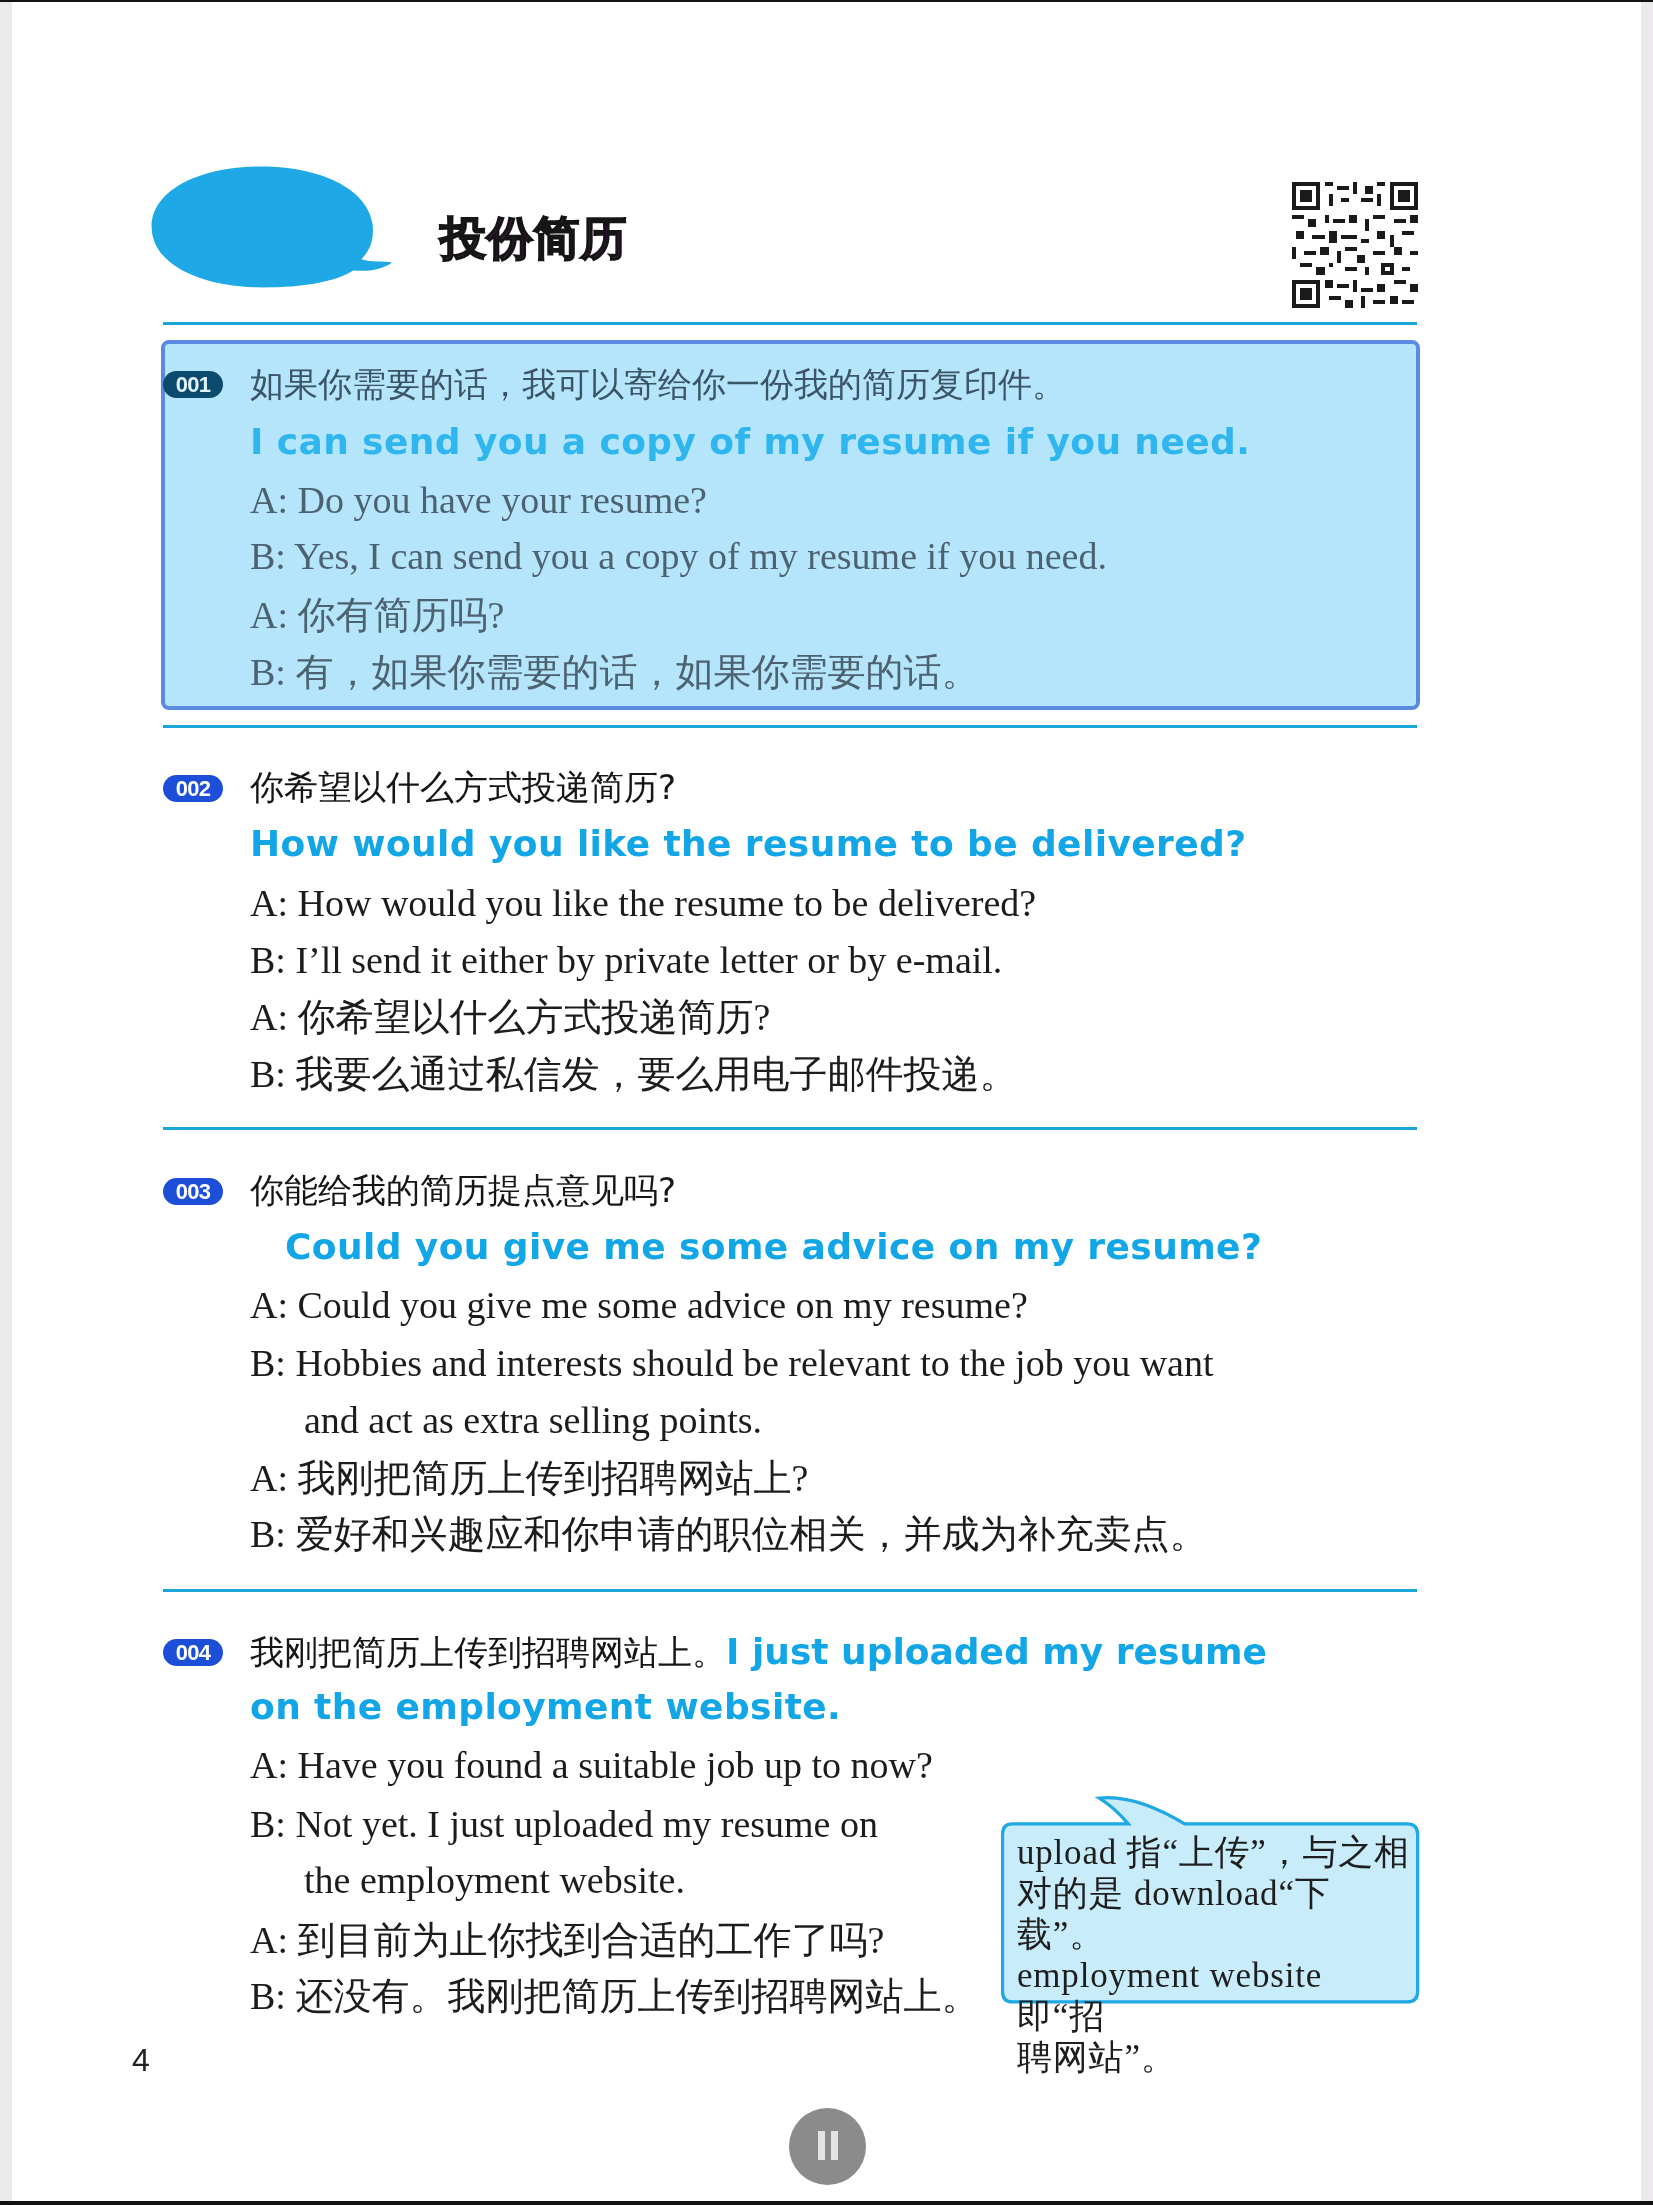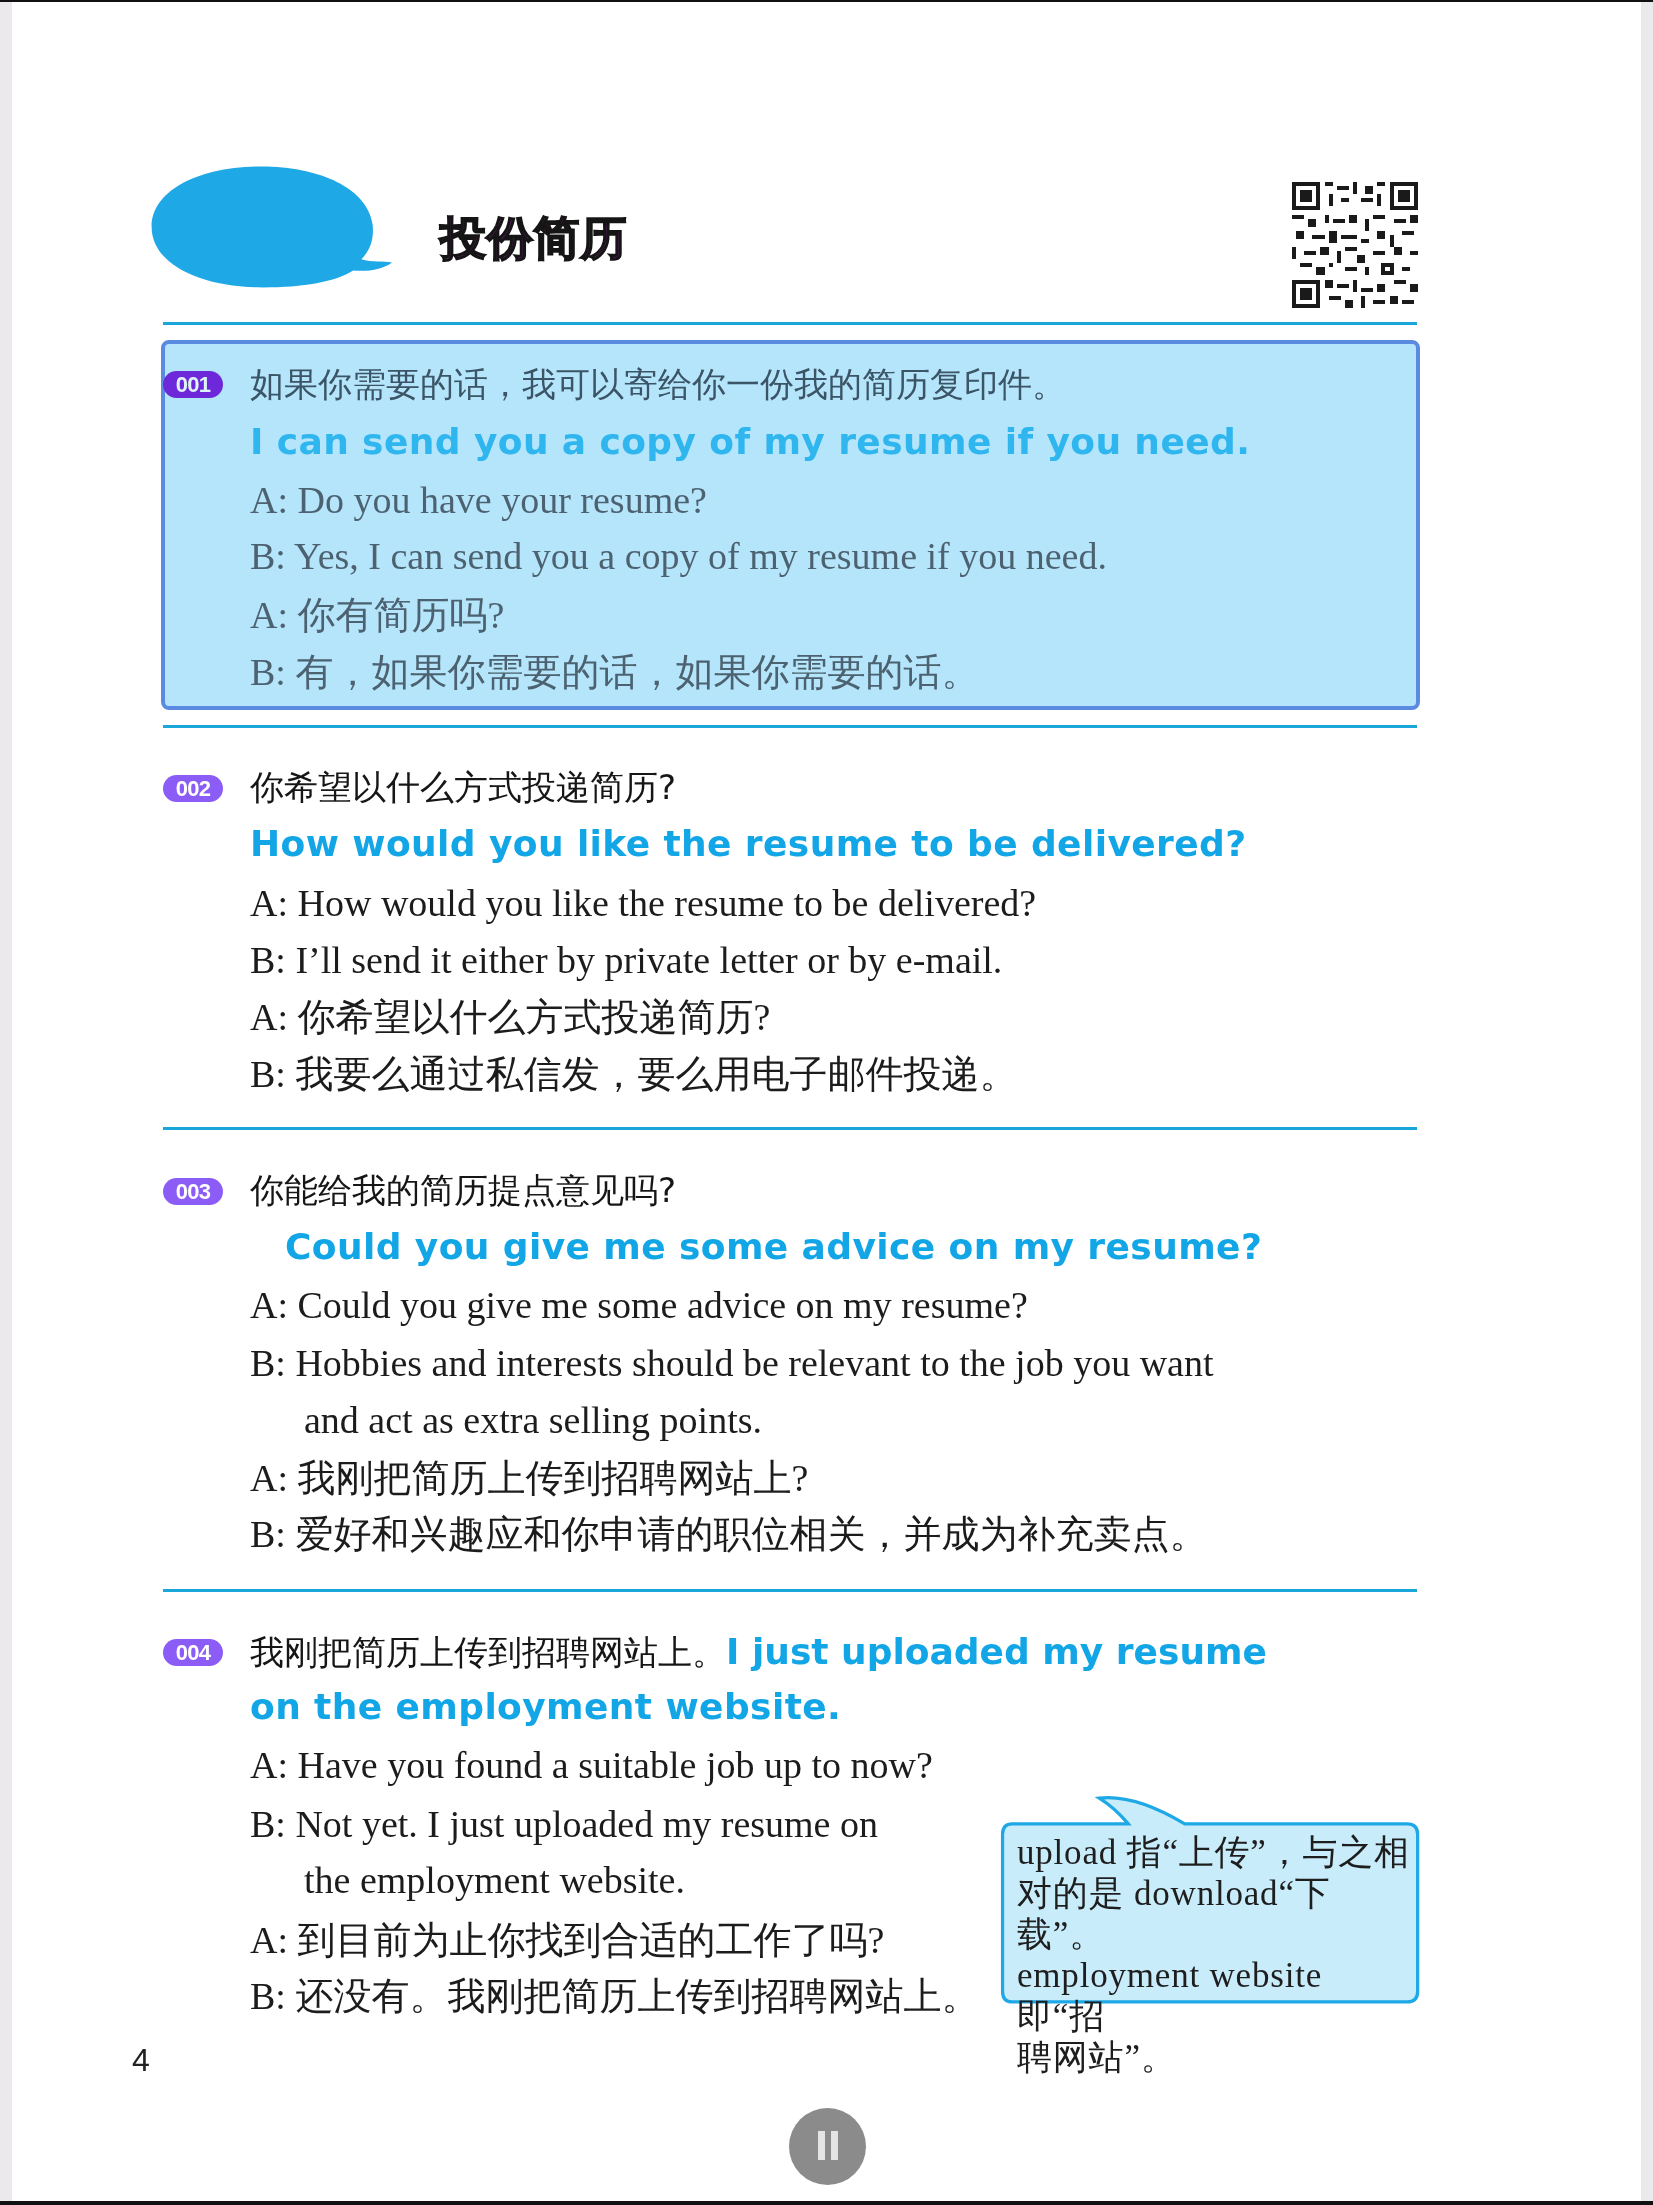--- a/index.html
+++ b/index.html
@@ -29,24 +29,24 @@
 
   .rule { position: absolute; left: 163px; width: 1254px; height: 3.2px; background: #1aa6d8; }
 
   .highlight-box {
     position: absolute; left: 161px; top: 340px; width: 1259px; height: 370px;
     background: #b5e5fb; border: 4px solid #5b8be0; border-radius: 8px; box-sizing: border-box;
   }
 
   .badge {
     position: absolute; left: 163px; width: 60px; height: 27.4px; border-radius: 13.7px;
-    background: #8b5cf6; color: #fff; font-family: "Liberation Sans", sans-serif; font-weight: bold;
+    background: #1d4ed8; color: #fff; font-family: "Liberation Sans", sans-serif; font-weight: bold;
     font-size: 22px; line-height: 27.4px; text-align: center; letter-spacing: -0.8px;
   }
-  .badge.hl { background: #6d28d9; color: #dff3fb; }
+  .badge.hl { background: #0c4a6e; color: #dff3fb; }
 
   .zh-head {
     position: absolute; left: 250px; font-family: "DejaVu Sans", sans-serif; font-size: 34px;
     color: #161616; white-space: nowrap;
   }
   .zh-head.hl { color: #3b5566; }
   .en-head {
     position: absolute; left: 250px; font-family: "DejaVu Sans", sans-serif; font-weight: bold;
     font-size: 36px; color: #12a6e6; white-space: nowrap; letter-spacing: 0.4px;
   }

